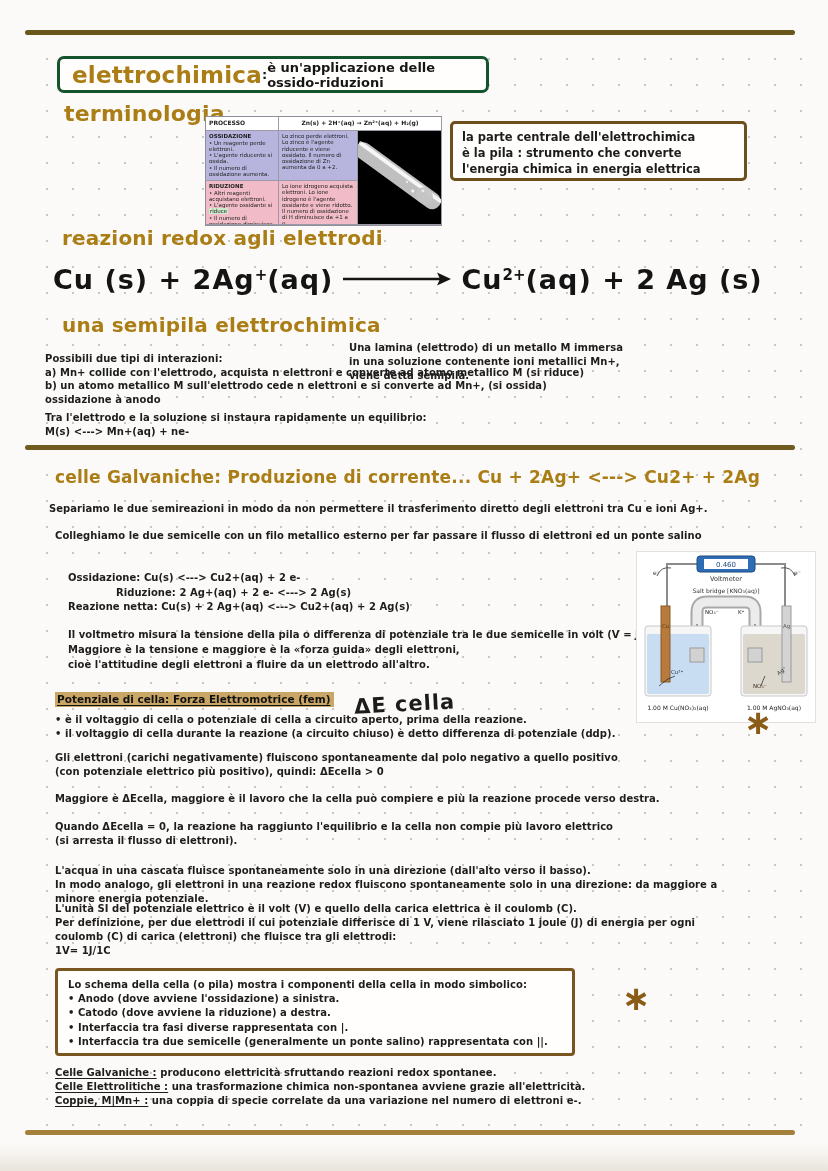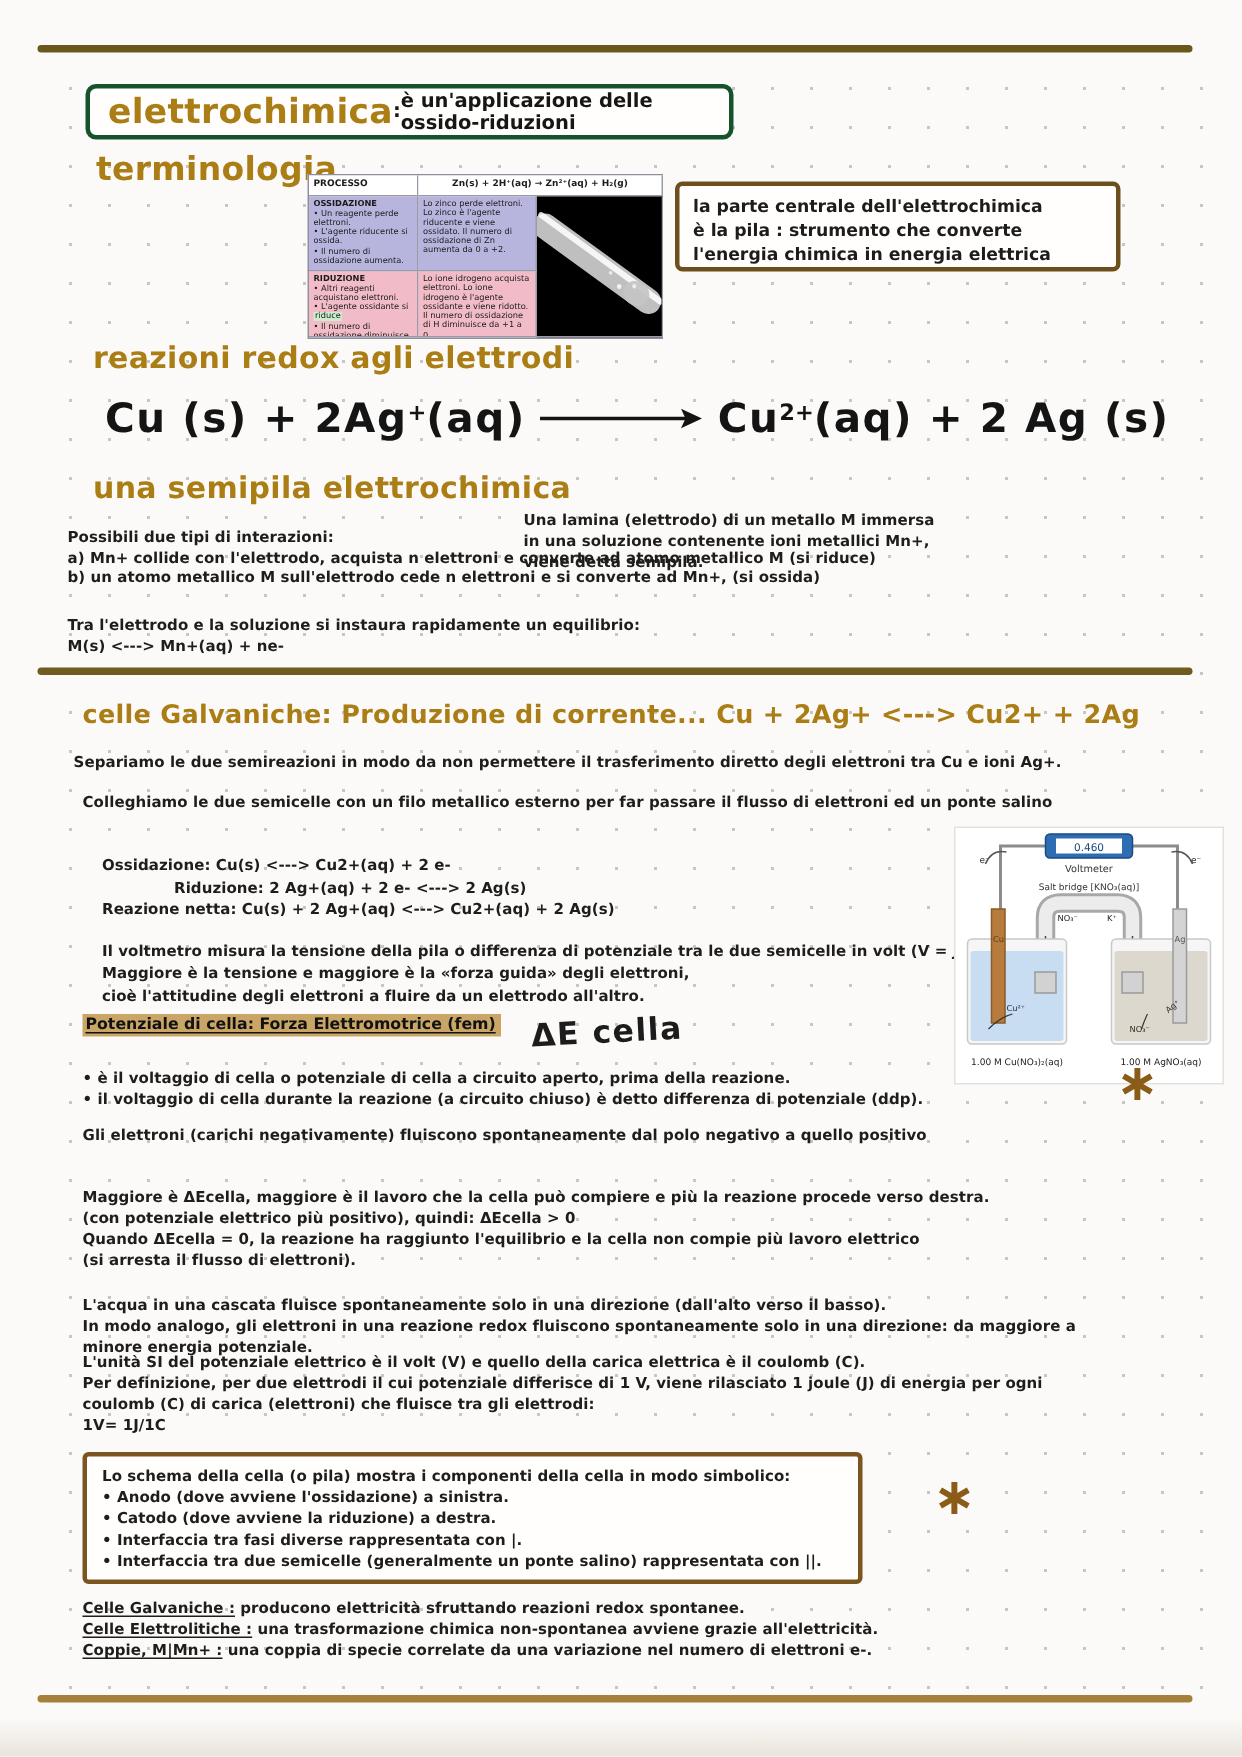--- a/index.html
+++ b/index.html
@@ -113,21 +113,21 @@
   </div>
 
   <div class="abs note-box" style="left:450px;top:121px;width:297px;height:60px;">
     <div>la parte centrale dell'elettrochimica</div>
     <div>è la pila : strumento che converte</div>
     <div>l'energia chimica in energia elettrica</div>
   </div>
 
   <div class="abs h-gold" style="left:62px;top:226px;font-size:20px;">reazioni redox agli elettrodi</div>
 
-  <div class="abs hand-eq" style="left:70px;top:254px;height:50px;">
+  <div class="abs hand-eq" style="left:53px;top:254px;height:50px;">
     <span>Cu (s) + 2Ag</span>
       <sup>+</sup>
       <span> (aq)</span>
     <svg width="108" height="14" viewBox="0 0 108 14" style="margin:0 10px;">
       <line x1="0" y1="7" x2="98" y2="7" stroke="#141414" stroke-width="2.4"></line>
       <polygon points="108,7 94,0.5 97,7 94,13.5" fill="#141414"></polygon>
     </svg>
     <span>Cu</span>
       <sup>2+</sup>
       <span> (aq) + 2 Ag (s)</span>
@@ -136,20 +136,21 @@
   <div class="abs h-gold" style="left:62px;top:313px;font-size:20px;">una semipila elettrochimica</div>
   <div class="abs" style="left:349px;top:317px;">
     <div class="body-line" style="line-height:14px;margin-top:24px;">Una lamina (elettrodo) di un metallo M immersa</div>
     <div class="body-line" style="line-height:14px;">in una soluzione contenente ioni metallici Mn+,</div>
     <div class="body-line" style="line-height:14px;">viene detta semipila.</div>
   </div>
   <div class="abs" style="left:45px;top:352px;">
     <div class="body-line lh">Possibili due tipi di interazioni:</div>
     <div class="body-line lh">a) Mn+ collide con l'elettrodo, acquista n elettroni e converte ad atomo metallico M (si riduce)</div>
     <div class="body-line lh">b) un atomo metallico M sull'elettrodo cede n elettroni e si converte ad Mn+, (si ossida)</div>
+    <div class="body-line lh">ossidazione à anodo</div>
   </div>
   <div class="abs" style="left:45px;top:411px;">
     <div class="body-line lh">Tra l'elettrodo e la soluzione si instaura rapidamente un equilibrio:</div>
     <div class="body-line lh">M(s) &lt;---&gt; Mn+(aq) + ne-</div>
   </div>
 
   <div class="bar" style="top:445px;background:#6f5c1e;"></div>
 
   <div class="abs h-gold" style="left:55px;top:467px;font-size:17px;">celle Galvaniche: Produzione di corrente... Cu + 2Ag+ &lt;---&gt; Cu2+ + 2Ag</div>
   <div class="abs body-line" style="left:49px;top:503px;">Separiamo le due semireazioni in modo da non permettere il trasferimento diretto degli elettroni tra Cu e ioni Ag+.</div>
@@ -209,33 +210,33 @@
       <text x="34" y="122" font-size="5.5" fill="#1a2a4a">Cu²⁺</text>
       <path d="M124,134 Q126,128 128,124" stroke="#333" stroke-width="0.8" fill="none"></path>
       <text x="116" y="136" font-size="5.5" fill="#3a2a1a">NO₃⁻</text>
       <text x="140" y="122" font-size="5.5" fill="#333" transform="rotate(-38 143 120)">Ag⁺</text>
 
       <text x="41" y="158" font-size="6" fill="#222" text-anchor="middle">1.00 M Cu(NO₃)₂(aq)</text>
       <text x="137" y="158" font-size="6" fill="#222" text-anchor="middle">1.00 M AgNO₃(aq)</text>
     </svg>
   </div>
 
-  <div class="abs" style="left:55px;top:676px;display:flex;align-items:flex-start;">
+  <div class="abs" style="left:55px;top:692px;display:flex;align-items:flex-start;">
     <span class="fem-label">Potenziale di cella: Forza Elettromotrice (fem)</span>
     <span class="delta">ΔE cella</span>
   </div>
   <div class="abs" style="left:55px;top:713px;">
     <div class="body-line" style="line-height:14px;">• è il voltaggio di cella o potenziale di cella a circuito aperto, prima della reazione.</div>
     <div class="body-line" style="line-height:14px;">• il voltaggio di cella durante la reazione (a circuito chiuso) è detto differenza di potenziale (ddp).</div>
   </div>
   <div class="abs asterisk" style="left:744px;top:712px;">∗</div>
 
   <div class="abs" style="left:55px;top:751px;">
     <div class="body-line" style="line-height:14px;">Gli elettroni (carichi negativamente) fluiscono spontaneamente dal polo negativo a quello positivo</div>
-    <div class="body-line" style="line-height:14px;margin-top:41px;">(con potenziale elettrico più positivo), quindi: ΔEcella &gt; 0</div>
+    <div class="body-line" style="line-height:14px;">(con potenziale elettrico più positivo), quindi: ΔEcella &gt; 0</div>
   </div>
   <div class="abs body-line" style="left:55px;top:793px;">Maggiore è ΔEcella, maggiore è il lavoro che la cella può compiere e più la reazione procede verso destra.</div>
   <div class="abs" style="left:55px;top:820px;">
     <div class="body-line" style="line-height:14px;">Quando ΔEcella = 0, la reazione ha raggiunto l'equilibrio e la cella non compie più lavoro elettrico</div>
     <div class="body-line" style="line-height:14px;">(si arresta il flusso di elettroni).</div>
   </div>
   <div class="abs" style="left:55px;top:864px;">
     <div class="body-line" style="line-height:14px;">L'acqua in una cascata fluisce spontaneamente solo in una direzione (dall'alto verso il basso).</div>
     <div class="body-line" style="line-height:14px;">In modo analogo, gli elettroni in una reazione redox fluiscono spontaneamente solo in una direzione: da maggiore a</div>
     <div class="body-line" style="line-height:14px;">minore energia potenziale.</div>

